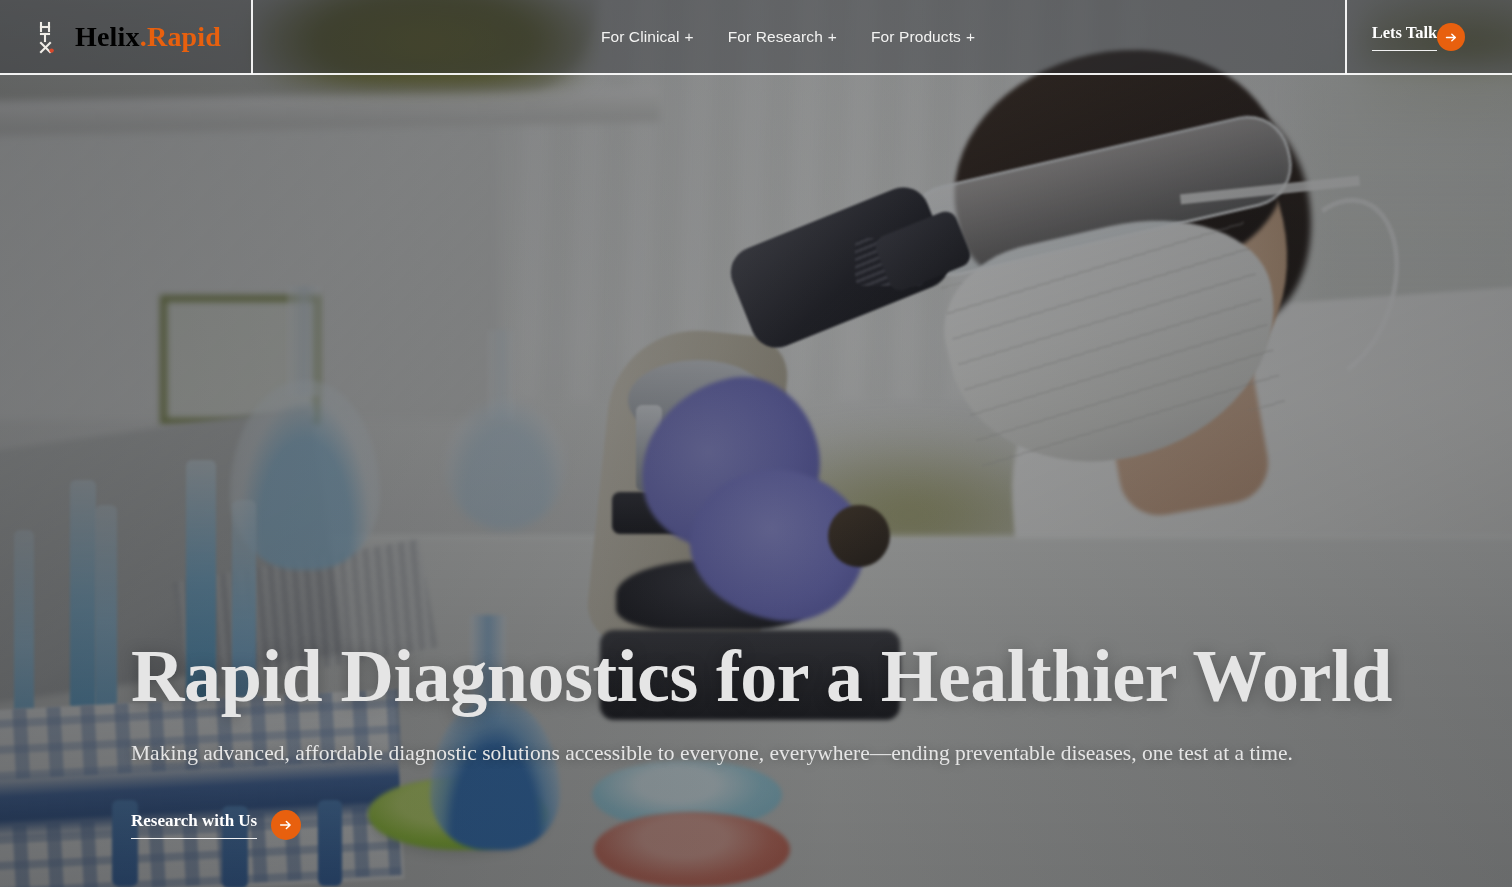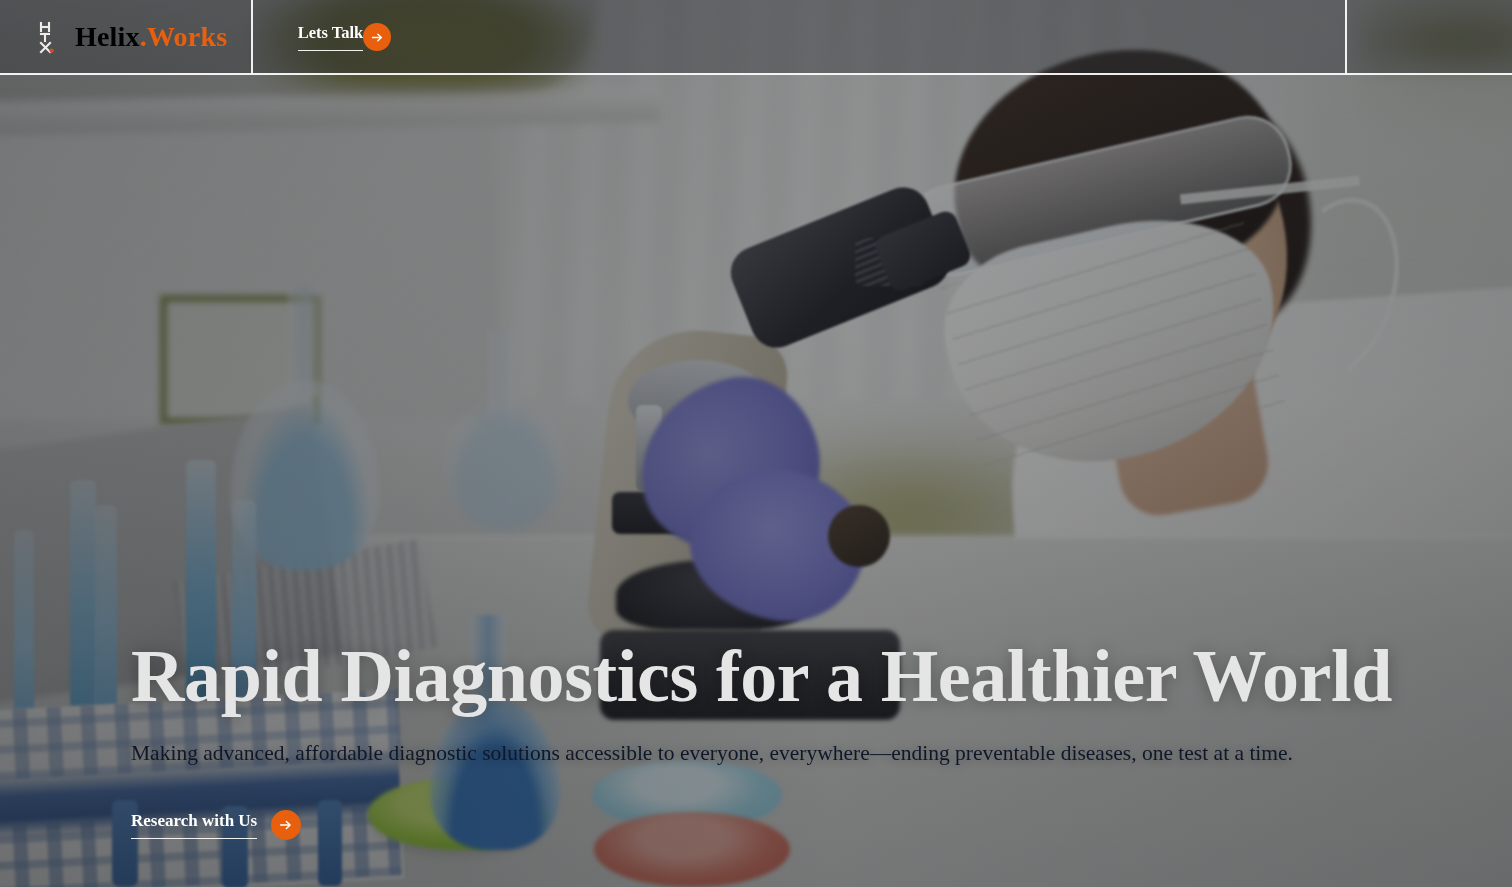--- a/index.html
+++ b/index.html
@@ -432,21 +432,21 @@
     line-height:1.04;
     color:#e5e5e5;
     letter-spacing:-0.4px;
     max-width:1280px;
     text-shadow:0 2px 16px rgba(0,0,0,.28);
   }
   .hero-sub {
     font-family:"Liberation Serif", serif;
     font-size:21.5px;
     line-height:1.52;
-    color:#0f172a;
+    color:#e5e5e5;
     max-width:1252px;
     margin-top:22px;
     text-shadow:0 1px 10px rgba(0,0,0,.30);
   }
   .hero-cta {
     margin-top:40px;
     display:inline-flex; align-items:center; gap:14px;
     width:max-content; cursor:pointer;
   }
   .hero-cta .cta-label { font-size:17px; }
@@ -539,24 +539,35 @@
             <path d="M5 7 H13"></path>
             <path d="M5 14 H13"></path>
             <path d="M9 14 V21"></path>
             <path d="M5 23 L14 32"></path>
             <path d="M14 23 L5 32"></path>
           </g>
           <circle cx="15.6" cy="30.6" r="2.2" fill="#d9482a"></circle>
         </svg>
       </span>
       <span class="brand-text">
-        <span class="b1">Helix</span><span class="b2">.Works</span>
+        <span class="b1">Helix</span><span class="b2">.Rapid</span>
       </span>
     </a>
 
+    <nav class="nav">
+      <span class="nav-item">
+        <span>For Clinical</span><span class="plus">+</span>
+      </span>
+      <span class="nav-item">
+        <span>For Research</span><span class="plus">+</span>
+      </span>
+      <span class="nav-item">
+        <span>For Products</span><span class="plus">+</span>
+      </span>
+    </nav>
 
     <div class="header-cta">
       <span class="cta-label">Lets Talk</span>
       <span class="cta-circle">
         <svg viewBox="0 0 18 18" width="15" height="15" aria-hidden="true">
           <path d="M3 9 H13.2 M9.4 5 L13.6 9 L9.4 13" fill="none" stroke="#ffffff" stroke-width="1.7" stroke-linecap="round" stroke-linejoin="round"></path>
         </svg>
       </span>
     </div>
   </header>

